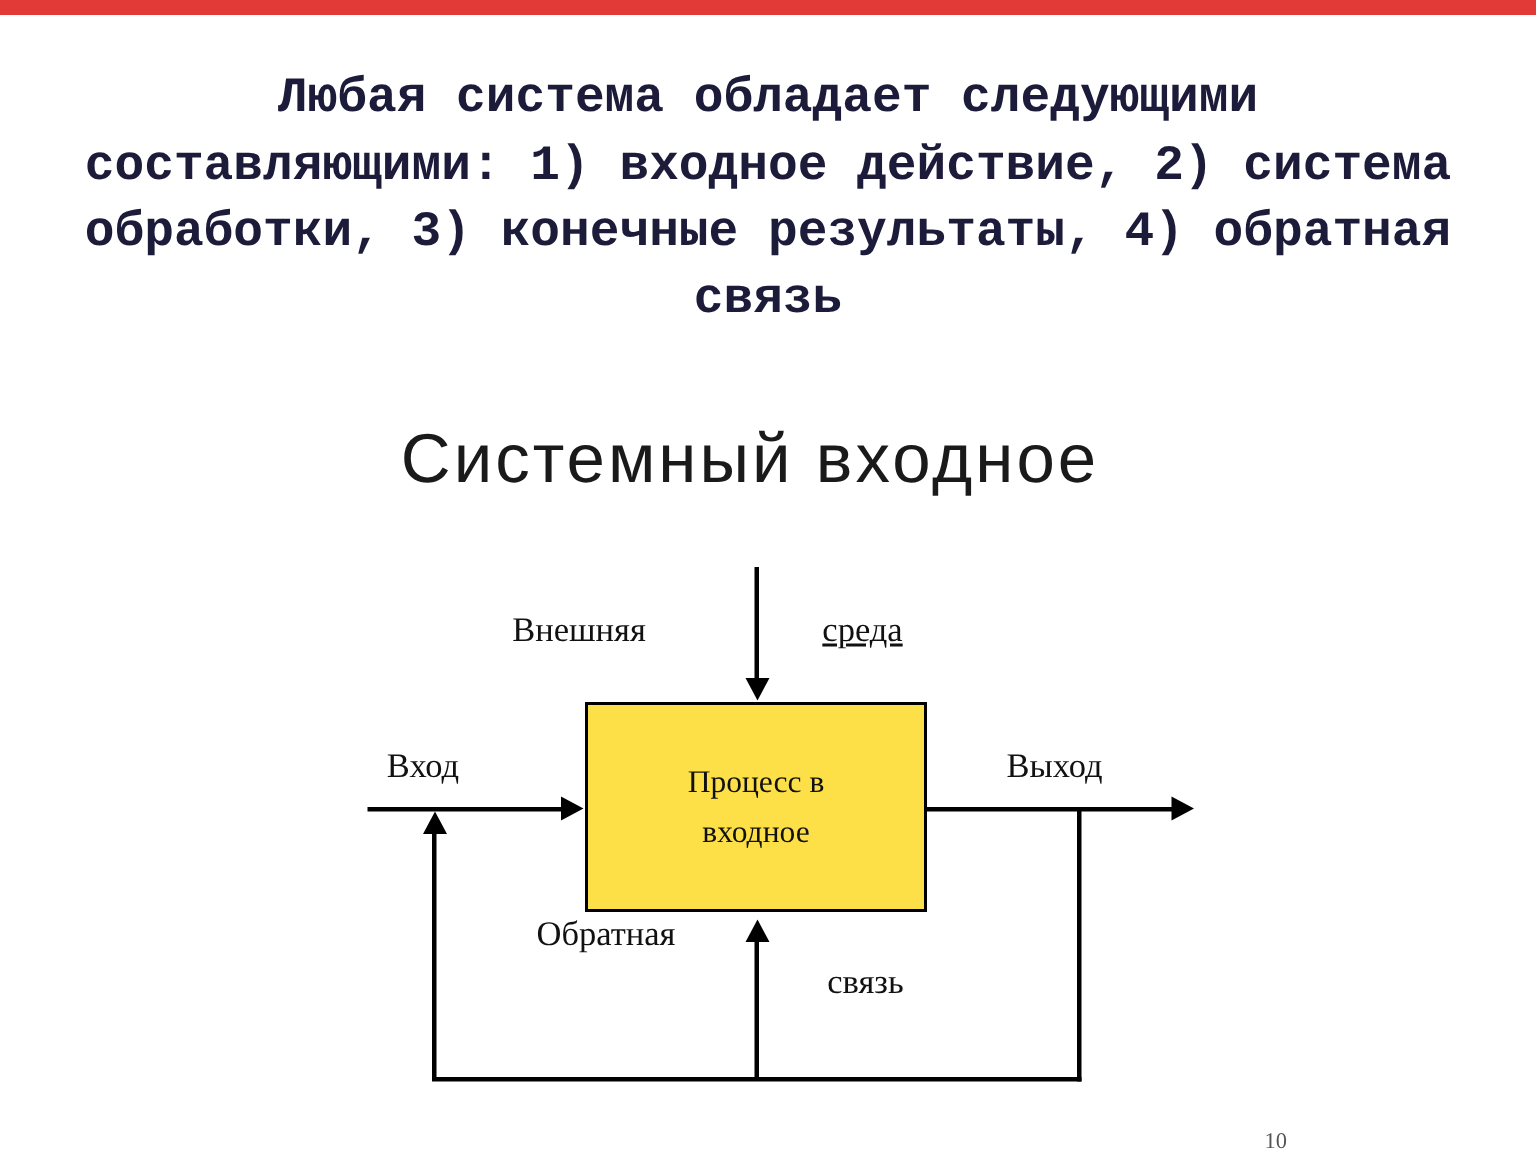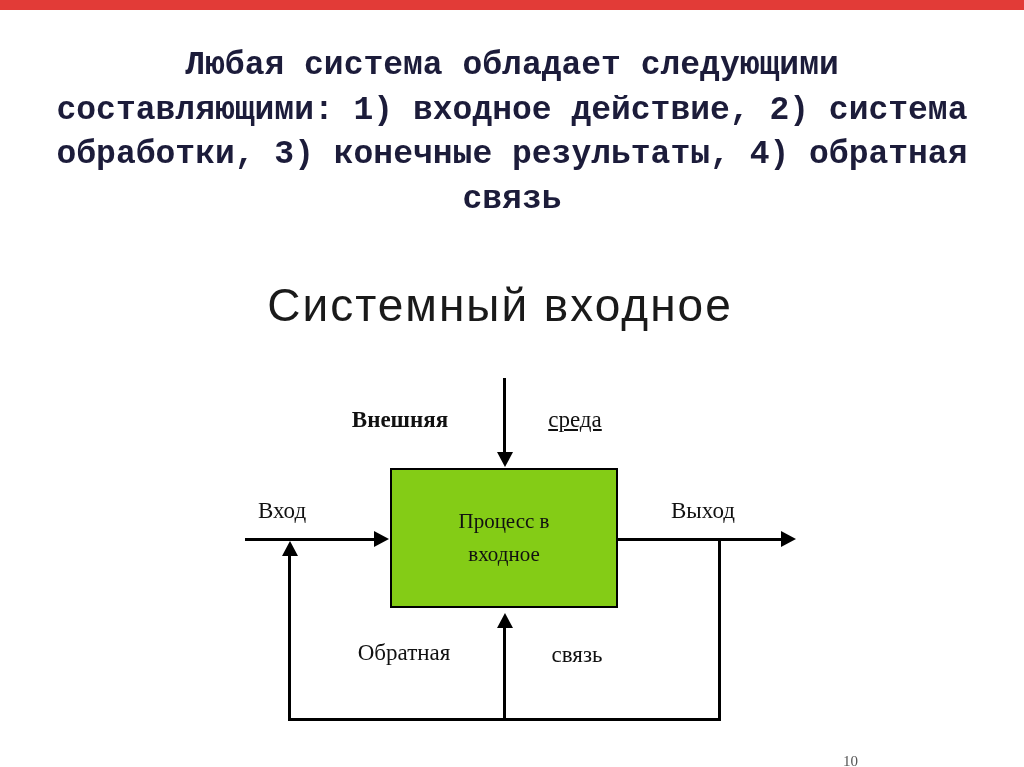--- a/index.html
+++ b/index.html
@@ -44,21 +44,21 @@
     font-size: 23px;
     color: #111111;
     text-align: center;
     white-space: nowrap;
   }
   .process-box {
     position: absolute;
     left: 390px; top: 468px;
     width: 228px; height: 140px;
     border: 2px solid #000000;
-    background: #84cc16;
+    background: #fde047;
     display: flex;
     flex-direction: column;
     align-items: center;
     justify-content: center;
     font-family: "Liberation Serif", serif;
     font-size: 21px;
     line-height: 1.55;
     color: #111111;
     box-sizing: border-box;
   }
@@ -89,21 +89,21 @@
     <div>составляющими: 1) входное действие, 2) система</div>
     <div>обработки, 3)  конечные результаты, 4) обратная связь</div>
   </div>
 
   <div class="diagram-title">Системный входное</div>
 
   <div>
 
     <div class="vline" style="left:503px; top:378px; height:78px;"></div>
     <div class="arrow arrow-down" style="left:497px; top:452px;"></div>
-    <div class="lbl" style="left:340px; top:407px; width:120px;font-weight:bold;">Внешняя</div>
+    <div class="lbl" style="left:326px; top:407px; width:120px;">Внешняя</div>
     <div class="lbl" style="left:525px; top:407px; width:100px;text-decoration:underline;">среда</div>
 
     <div class="lbl" style="left:246px; top:498px; width:72px;">Вход</div>
     <div class="hline" style="left:245px; top:538px; width:132px;"></div>
     <div class="arrow arrow-right" style="left:374px; top:531px;"></div>
 
     <div class="process-box">
       <div>Процесс в</div>
       <div>входное</div>
     </div>
@@ -112,20 +112,20 @@
     <div class="hline" style="left:618px; top:538px; width:165px;"></div>
     <div class="arrow arrow-right" style="left:781px; top:531px;"></div>
 
     <div class="vline" style="left:718px; top:540px; height:181px;"></div>
     <div class="hline" style="left:288px; top:718px; width:433px;"></div>
     <div class="vline" style="left:288px; top:554px; height:164px;"></div>
     <div class="arrow arrow-up" style="left:282px; top:541px;"></div>
 
     <div class="vline" style="left:503px; top:626px; height:92px;"></div>
     <div class="arrow arrow-up" style="left:497px; top:613px;"></div>
-    <div class="lbl" style="left:343px; top:640px; width:122px;">Обратная</div>
+    <div class="lbl" style="left:343px; top:610px; width:122px;">Обратная</div>
     <div class="lbl" style="left:532px; top:642px; width:90px;">связь</div>
 
   </div>
 
   <div class="page-number">10</div>
 
 </div>
 
 </body></html>

